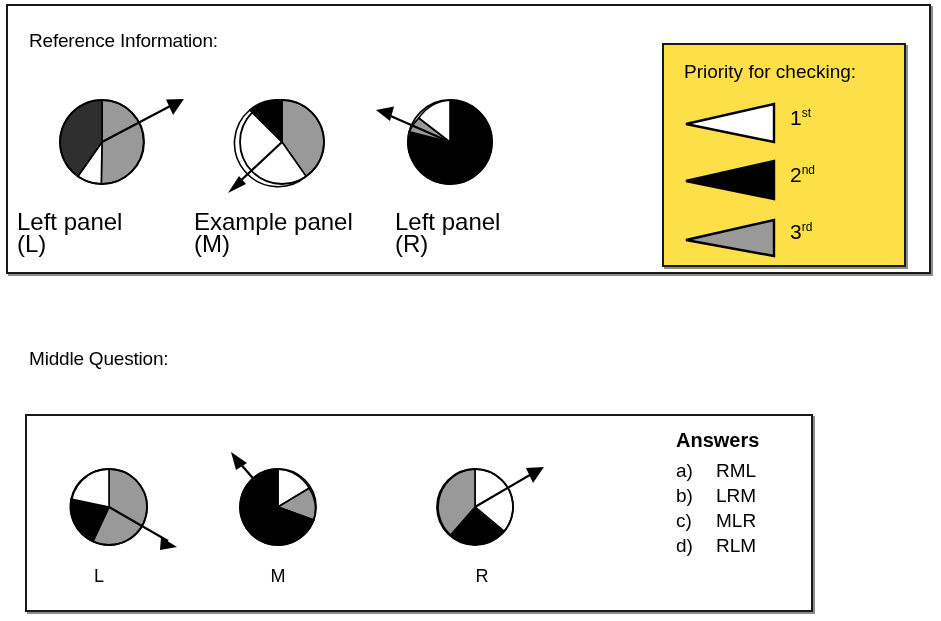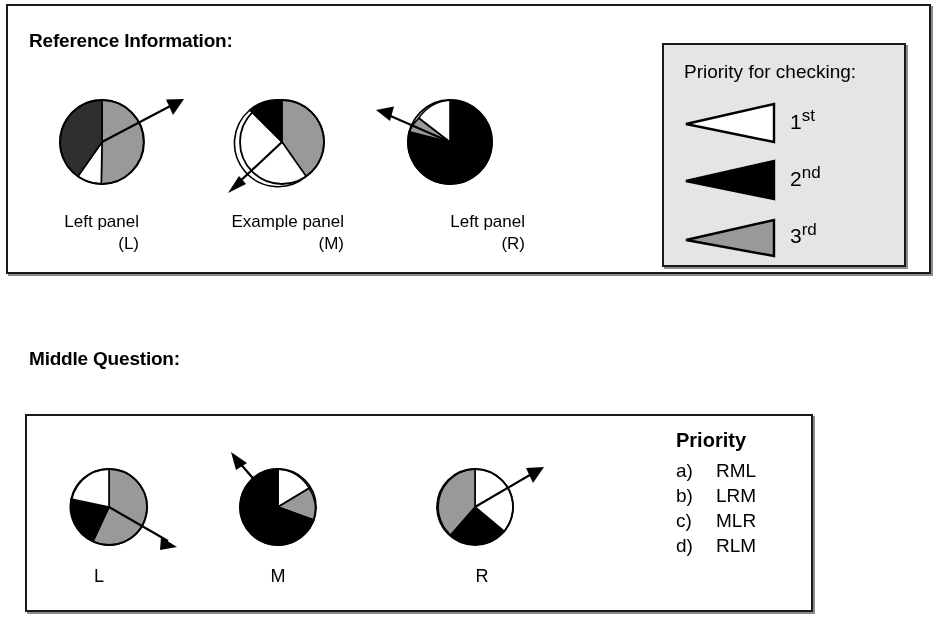--- a/index.html
+++ b/index.html
@@ -16,68 +16,68 @@
     position:absolute;
     border:2px solid #1a1a1a;
     box-shadow:2px 2px 0 0 #8c8c8c;
     background:#ffffff;
     box-sizing:border-box;
   }
   #reference-box{ left:6px;  top:4px;   width:925px; height:270px; }
   #legend-box{
     position:absolute; left:662px; top:43px; width:244px; height:224px;
     border:2px solid #1a1a1a; box-shadow:2px 2px 0 0 #8c8c8c;
-    background:#e5e5e5; box-sizing:border-box;
+    background:#fde047; box-sizing:border-box;
   }
   #question-box{ left:25px; top:414px; width:788px; height:198px; }
 
   
   .section-heading{
-    font-weight:bold;
+    font-weight:normal;
     font-size:19px;
     letter-spacing:-0.2px;
     white-space:nowrap;
   }
   #reference-heading{ left:29px; top:30px; }
   #question-heading{ left:29px; top:348px; }
 
   .legend-title{
     position:absolute;left:20px;top:16px;
     font-size:19px;font-weight:400;white-space:nowrap;
   }
 
   
   .pie-wrap{position:absolute;}
   .pie-wrap svg{display:block;overflow:visible;}
 
   
   .caption{
     position:absolute;
-    text-align:right;
-    font-size:17px;
+    text-align:left;
+    font-size:24px;
     line-height:22px;
     white-space:nowrap;
   }
   .caption .line2{display:block;}
 
   .pie-letter{
     position:absolute;
     text-align:center;
     font-size:18px;
     white-space:nowrap;
   }
 
   
   .legend-row{position:absolute;left:18px;height:46px;}
   .legend-row svg{position:absolute;left:0;top:0;}
   .legend-label{
     position:absolute;left:108px;top:6px;
     font-size:21px;white-space:nowrap;
   }
-  .legend-label sup{font-size:17px;vertical-align:super;}
+  .legend-label sup{font-size:12px;vertical-align:super;}
 
   
   #answers-block{position:absolute;left:676px;top:429px;}
   #answers-title{
     font-size:20px;font-weight:bold;margin:0 0 6px 0;white-space:nowrap;
   }
   .answer-row{
     display:flex;align-items:baseline;
     font-size:19px;line-height:25px;white-space:nowrap;
   }
@@ -243,21 +243,21 @@
     <circle cx="55" cy="62" r="38" fill="none" stroke="#000000" stroke-width="1.8"></circle>
     <g>
       <line x1="55" y1="62" x2="115" y2="27" stroke="#000000" stroke-width="2.2"></line>
       <polygon points="124,22 106,23 113,38" fill="#000000"></polygon>
     </g>
   </svg>
 </div>
 <div class="pie-letter" style="left:452px;top:566px;width:60px;">R</div>
 
 <div id="answers-block">
-  <div id="answers-title">Priority</div>
+  <div id="answers-title">Answers</div>
 
   <div class="answer-row">
     <span class="answer-key">a)</span>
     <span class="answer-text">RML</span>
   </div>
   <div class="answer-row">
     <span class="answer-key">b)</span>
     <span class="answer-text">LRM</span>
   </div>
   <div class="answer-row">

